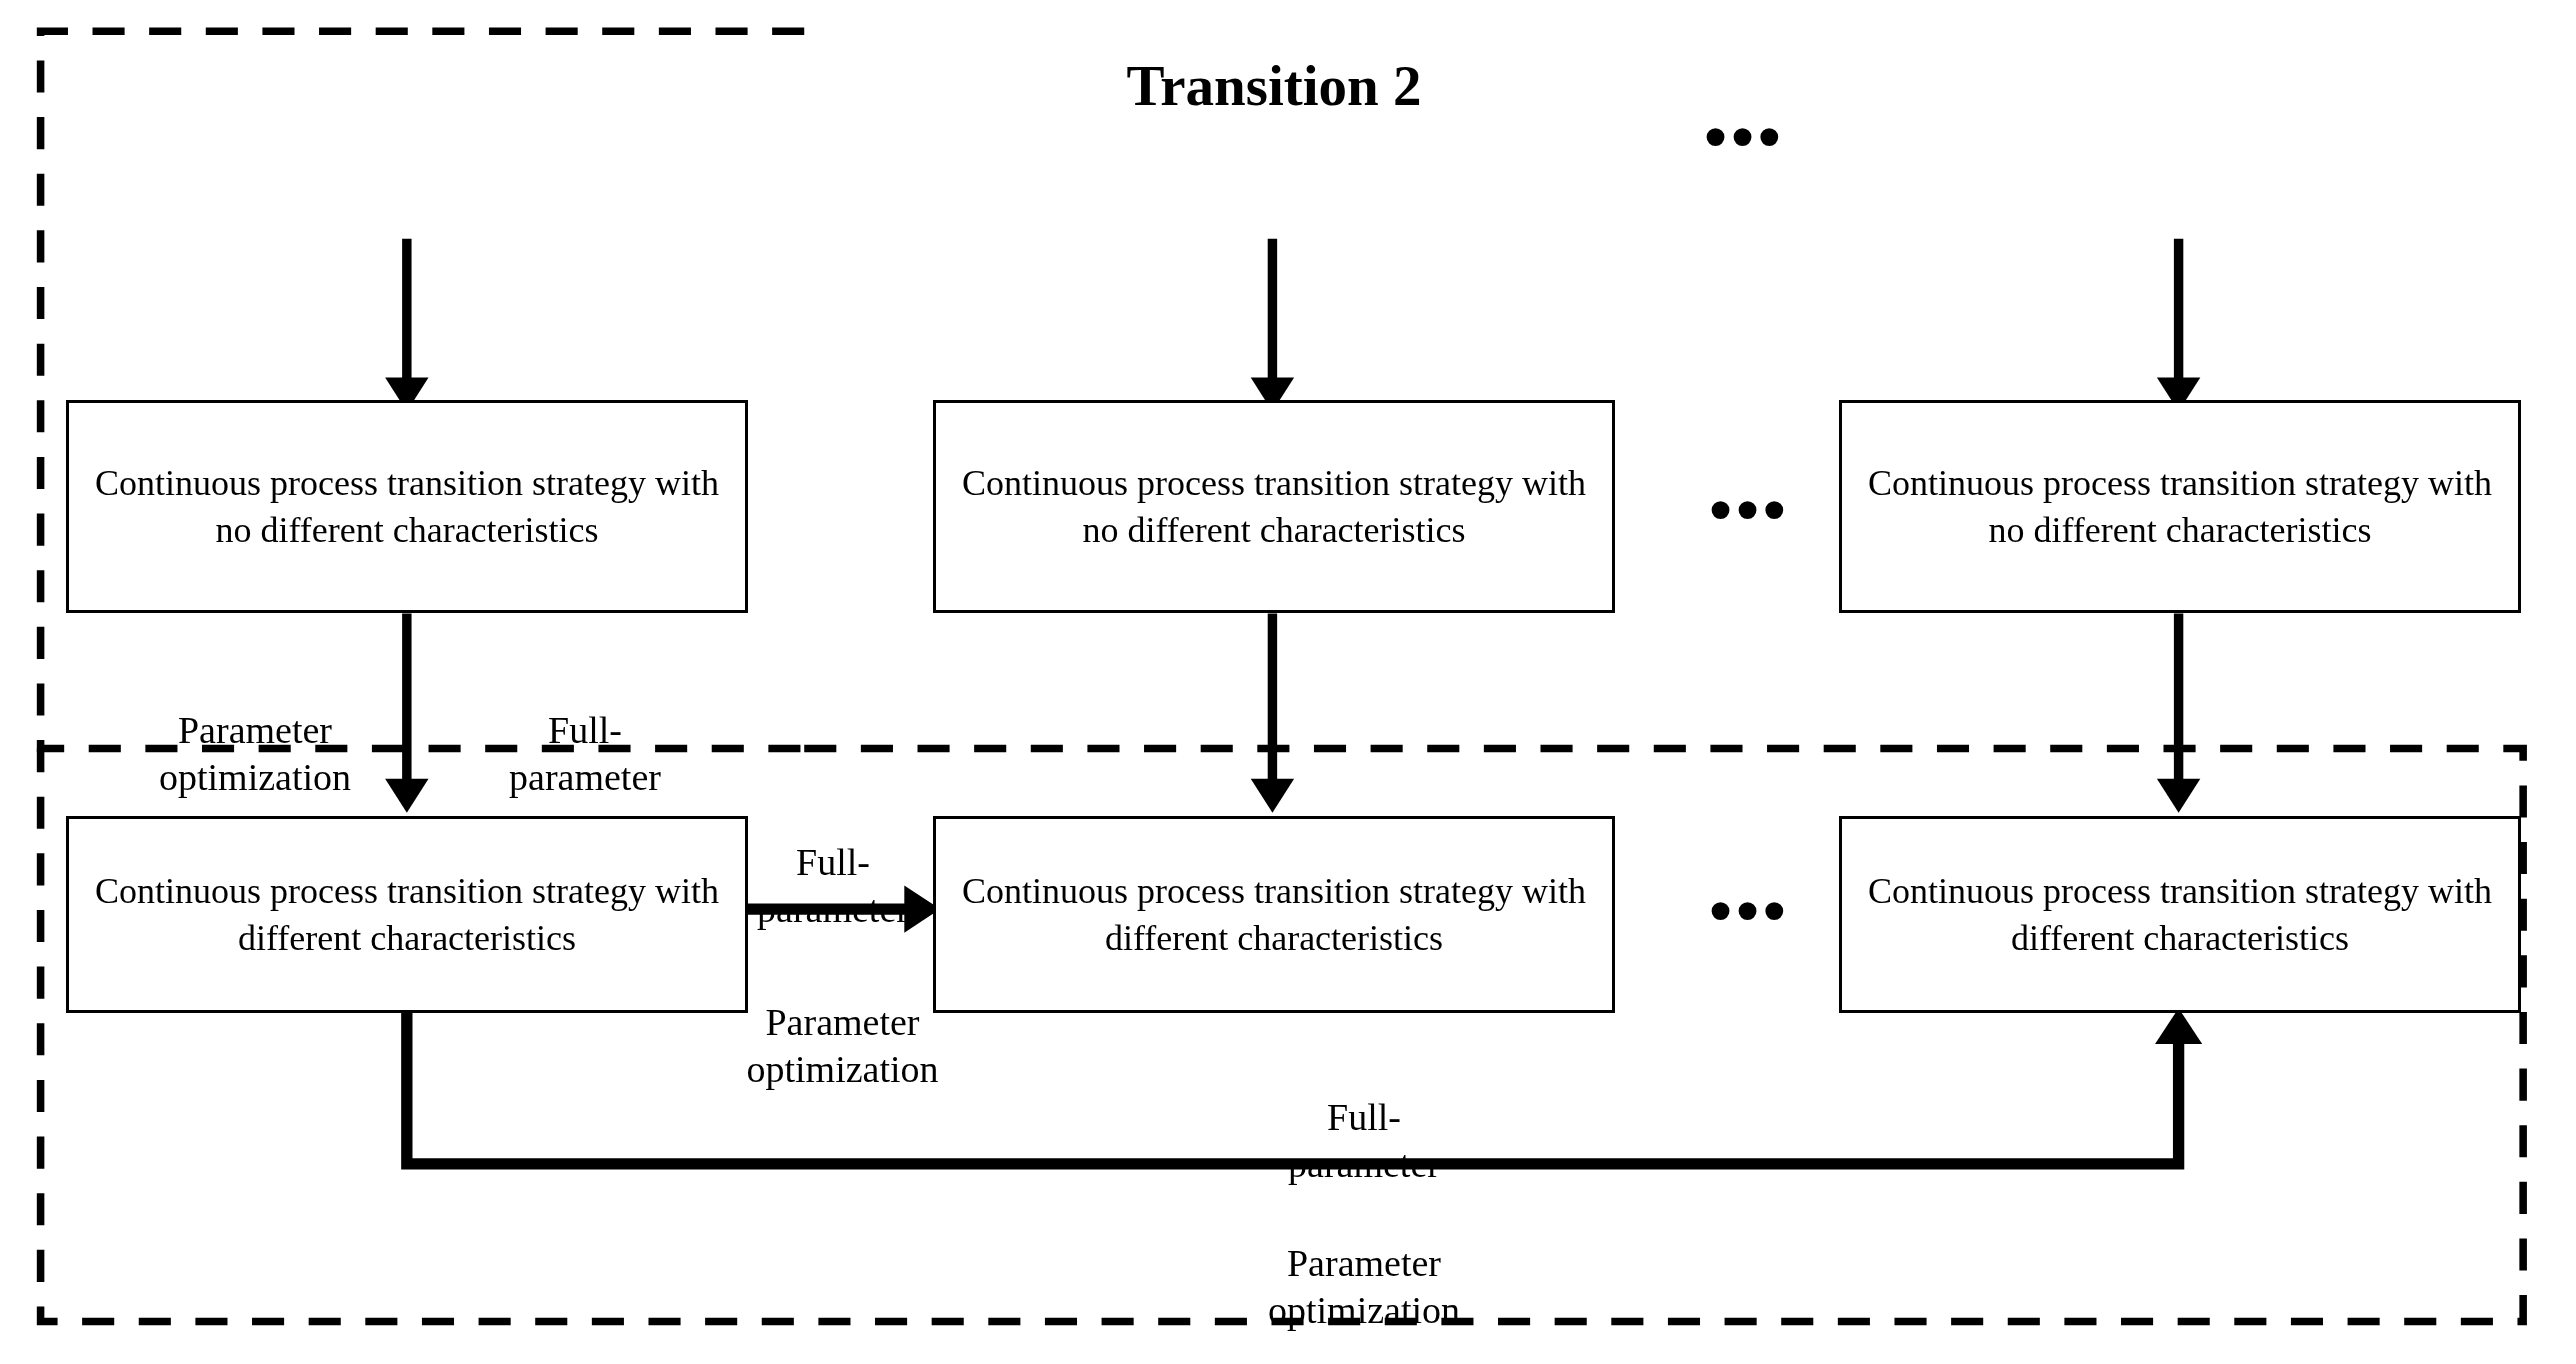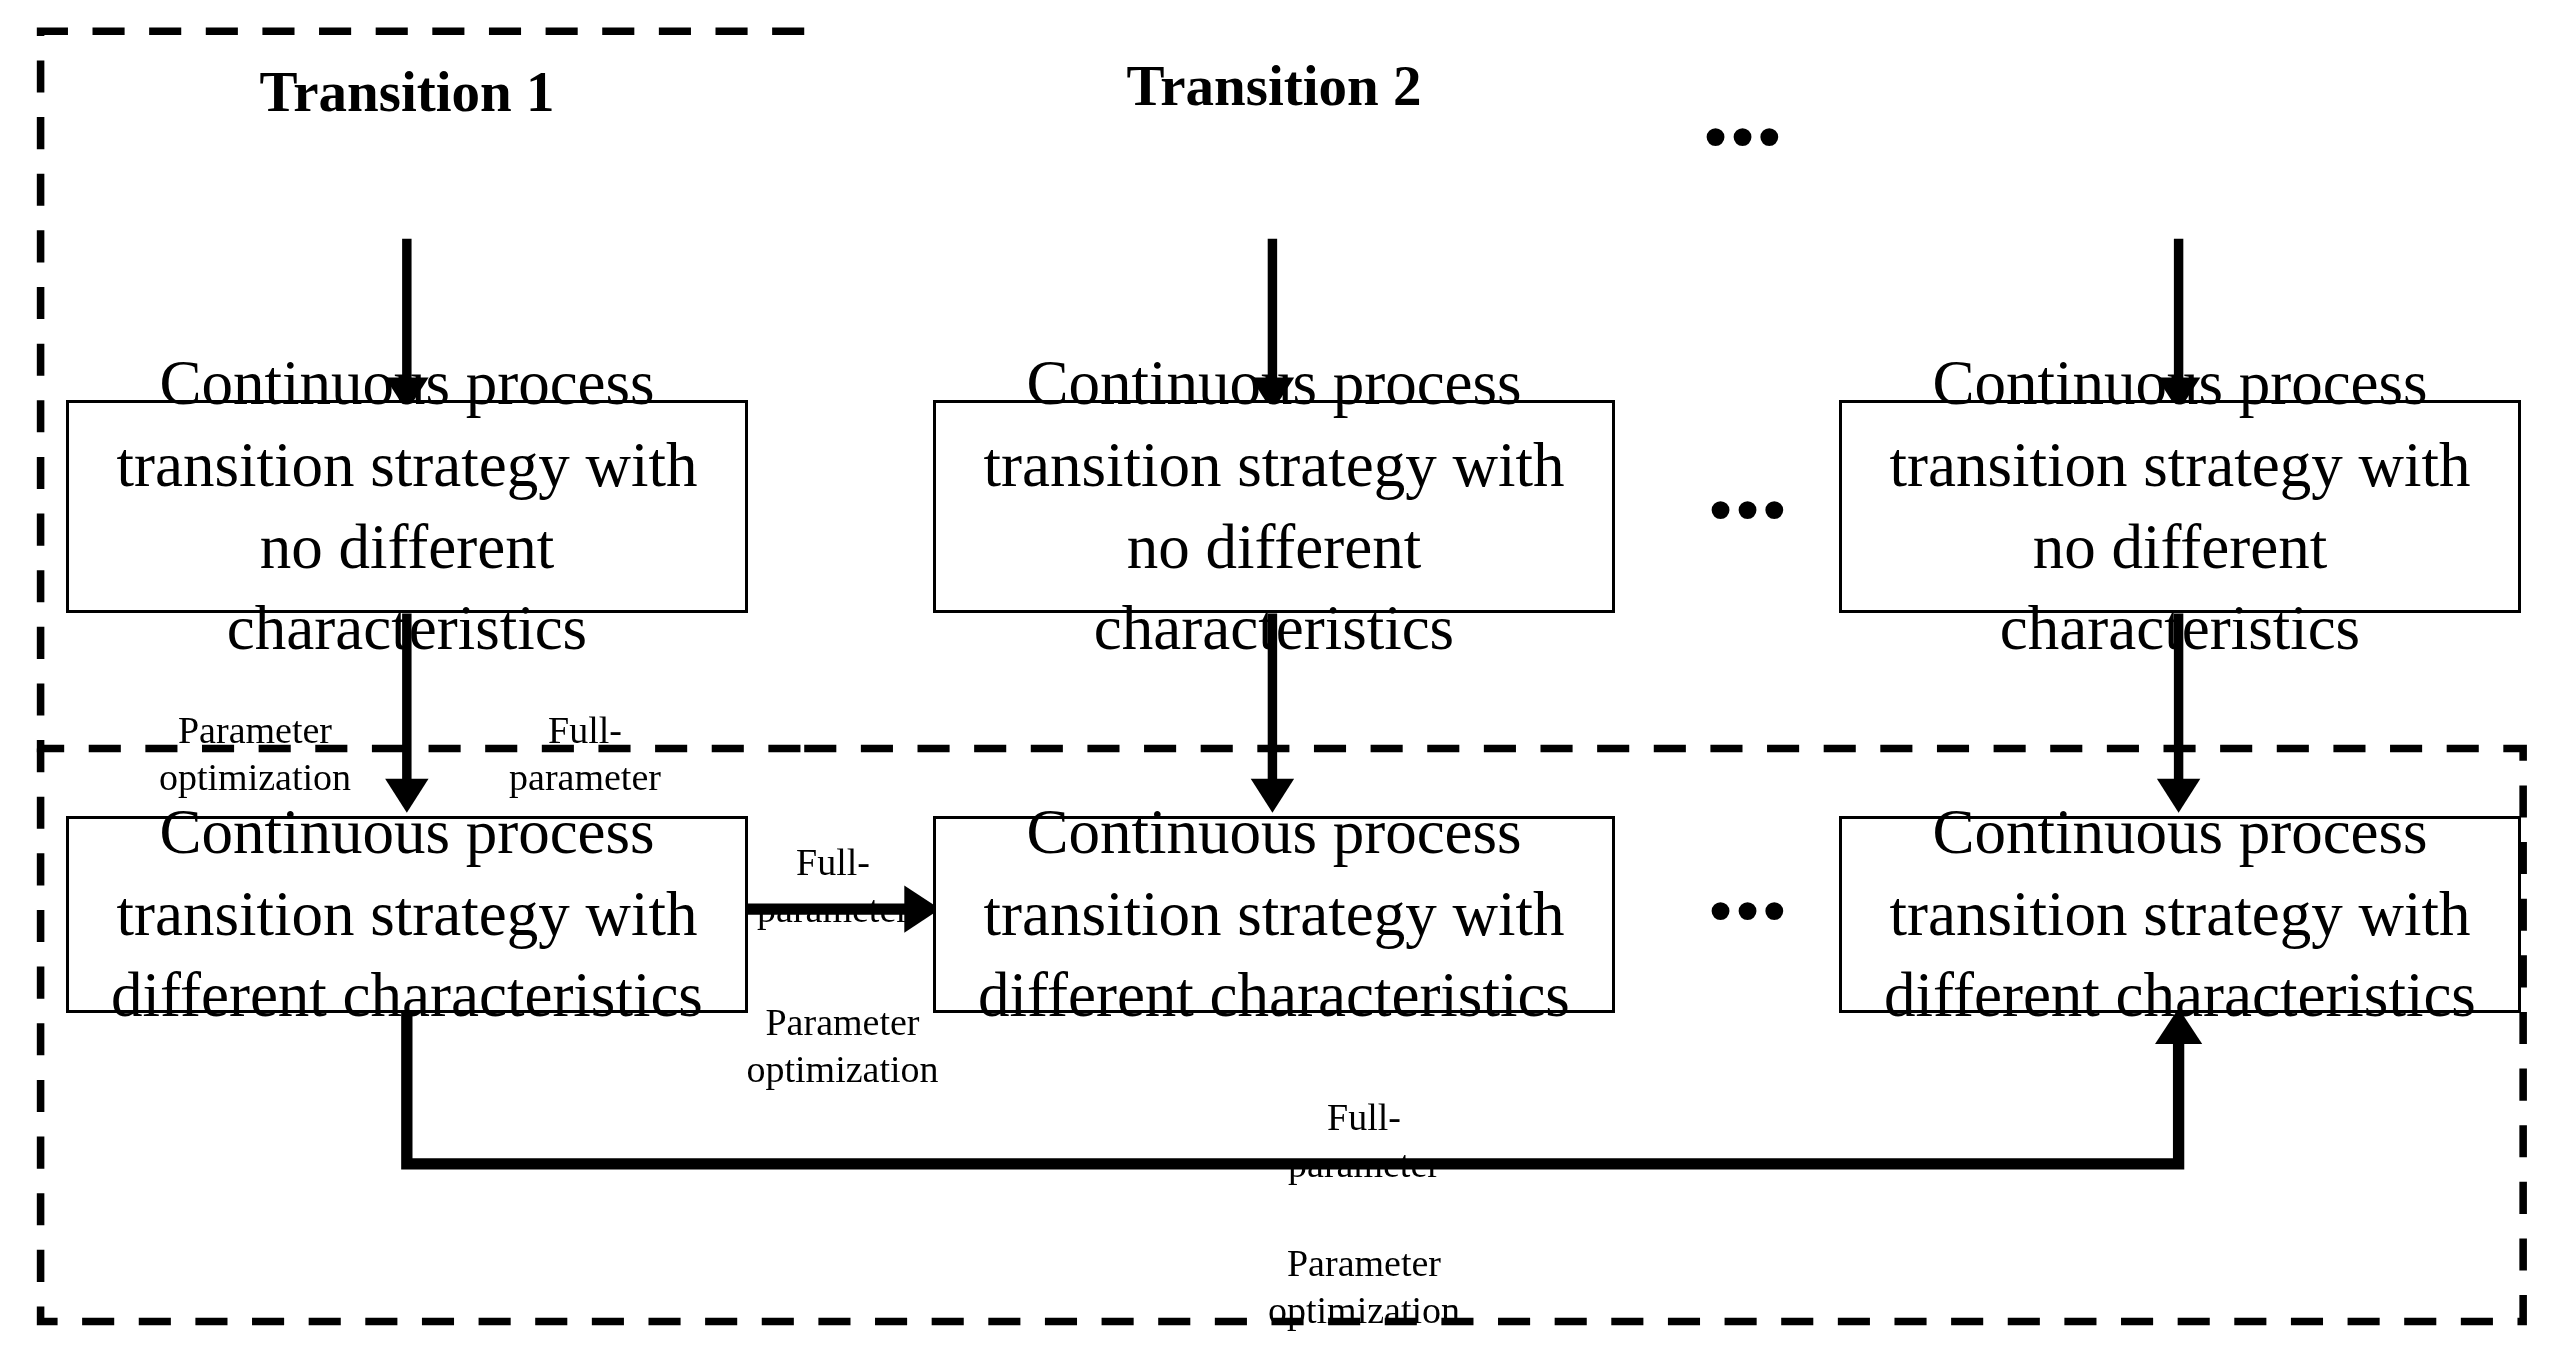--- a/index.html
+++ b/index.html
@@ -27,21 +27,21 @@
   .proc-box {
     position: absolute;
     box-sizing: border-box;
     border: 3.8px solid #000000;
     background: #ffffff;
     display: flex;
     align-items: center;
     justify-content: center;
     text-align: center;
     line-height: 1.30;
-    font-size: 63px;
+    font-size: 36px;
     padding: 3.8px 13.2px;
   }
   .proc-box .label {
     display: block;
     width: 100%;
   }
   
   .col1 { left: 66px;   width: 682px; }
   .col2 { left: 933px;  width: 682px; }
   .col3 { left: 1839px; width: 682px; }
@@ -125,23 +125,20 @@
       <line x1="792" y1="963" x2="962" y2="963" stroke="#000000" stroke-width="12"></line>
       <path d="M 958,938 L 958,988 L 996,963 Z" fill="#000000"></path>
     </g>
 
     <g>
       <path d="M 431,1072 L 431,1233 L 2308,1233 L 2308,1104" fill="none" stroke="#000000" stroke-width="12" stroke-linejoin="miter"></path>
       <path d="M 2283,1106 L 2333,1106 L 2308,1068 Z" fill="#000000"></path>
     </g>
   </svg>
 
-  <div class="col-header" style="left:66px; width:682px; top:59px;">
-    <span>Transition 1</span>
-  </div>
 
   <div class="col-header" style="left:933px; width:682px; top:53px;">
     <span>Transition 2</span>
   </div>
 
   <div class="ellipsis" style="left:1704px; top:104px;">
     <span>•••</span>
   </div>
 
 

